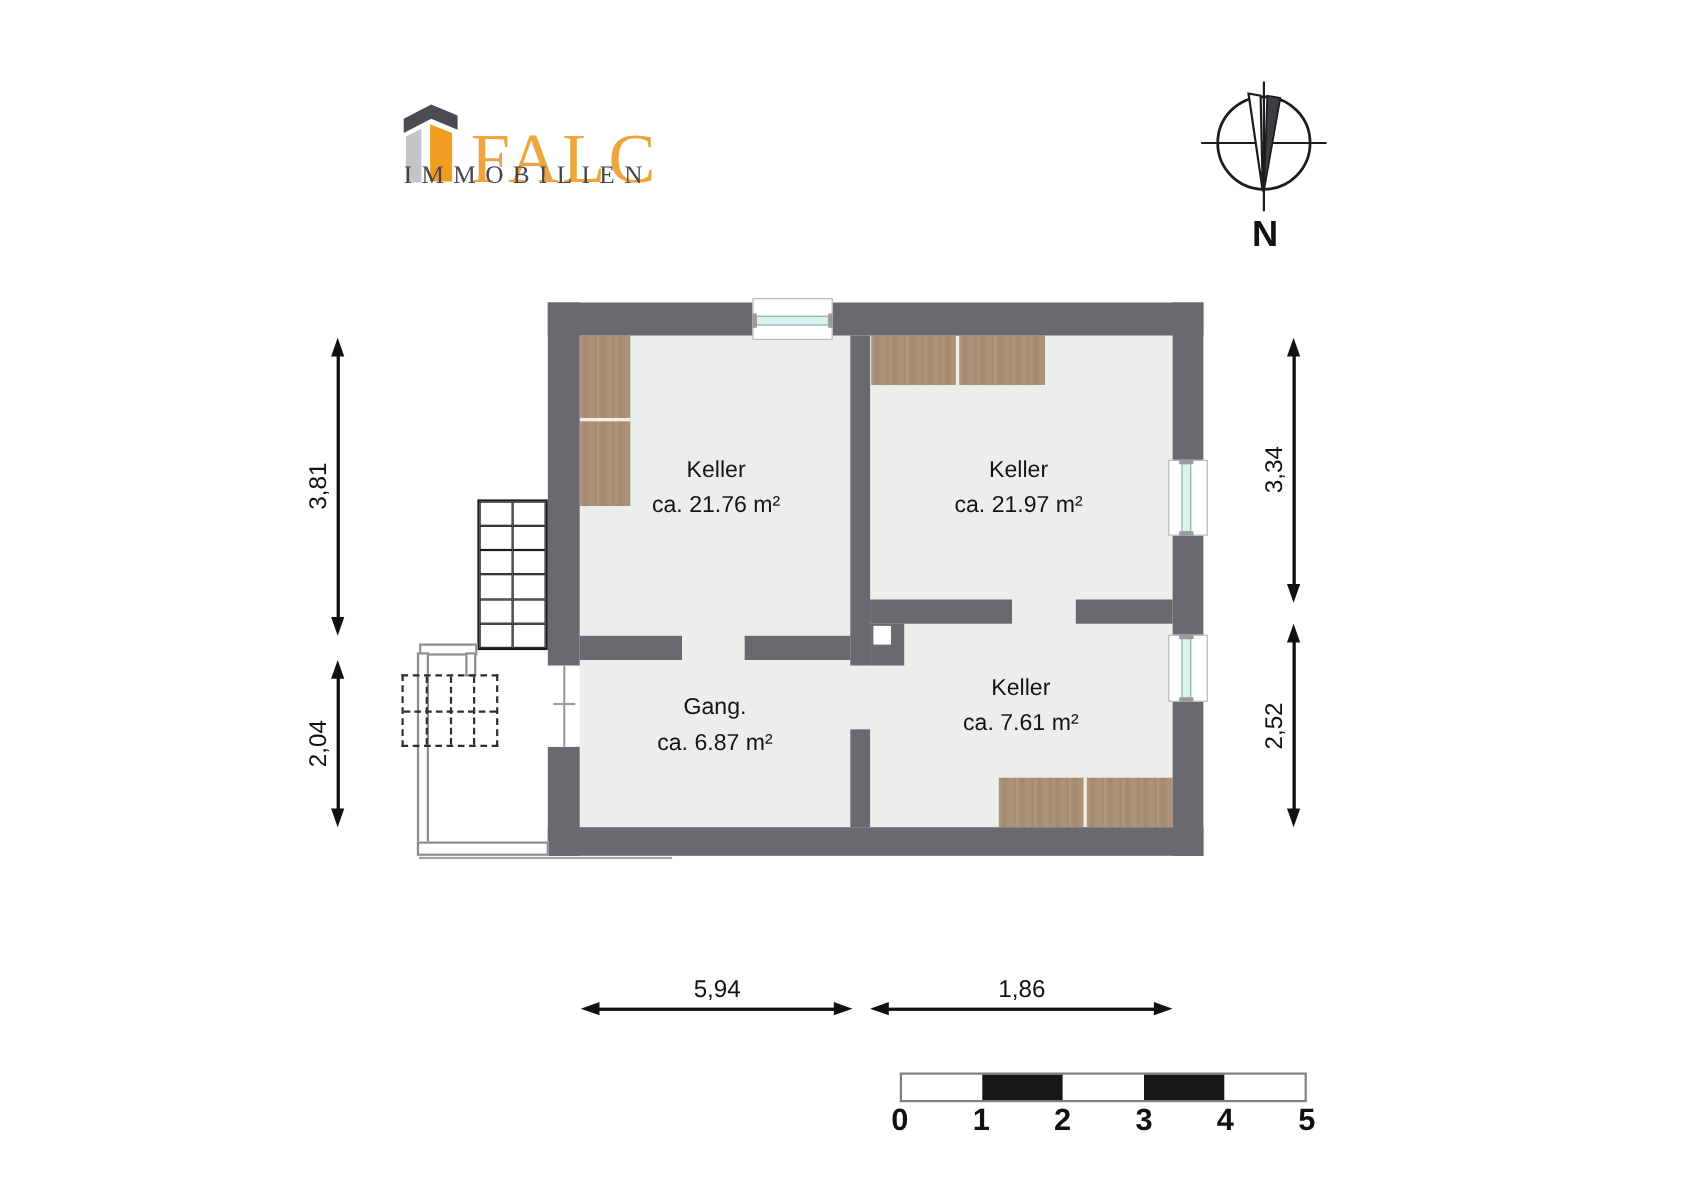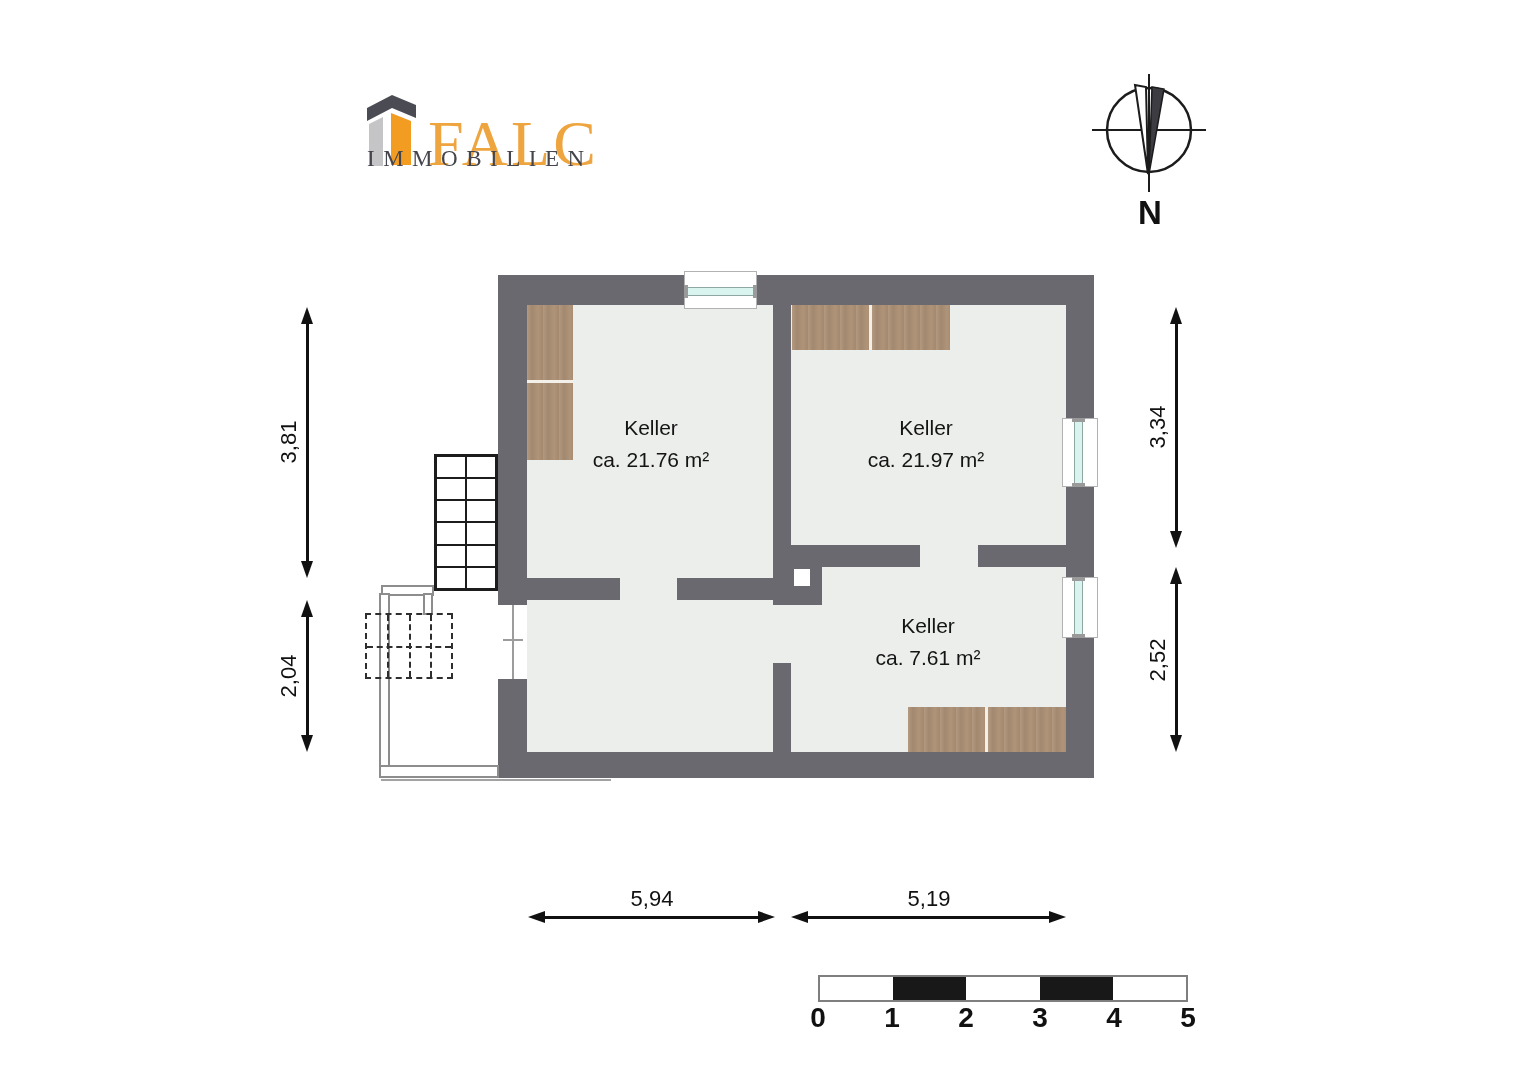--- a/index.html
+++ b/index.html
@@ -162,20 +162,24 @@
   <div class="door-line" style="left:503px; top:639px; width:20px; height:2px;"></div>
 
   <div class="room-label" style="left:651px; top:443px;">
     <div>Keller</div>
     <div>ca. 21.76 m²</div>
   </div>
   <div class="room-label" style="left:926px; top:443px;">
     <div>Keller</div>
     <div>ca. 21.97 m²</div>
   </div>
+  <div class="room-label" style="left:650px; top:659px;">
+    <div>Gang.</div>
+    <div>ca. 6.87 m²</div>
+  </div>
   <div class="room-label" style="left:928px; top:641px;">
     <div>Keller</div>
     <div>ca. 7.61 m²</div>
   </div>
 
   <div class="ah up" style="left:301px; top:307px;"></div>
   <div class="dim-shaft-v" style="left:306px; top:320px; height:245px;"></div>
   <div class="ah down" style="left:301px; top:561px;"></div>
   <div class="dim-label vert" style="left:289px; top:442px;">3,81</div>
 
@@ -195,21 +199,21 @@
   <div class="dim-label vert" style="left:1158px; top:660px;">2,52</div>
 
   <div class="ah left" style="left:528px; top:911px;"></div>
   <div class="dim-shaft-h" style="left:541px; top:916px; width:221px;"></div>
   <div class="ah right" style="left:758px; top:911px;"></div>
   <div class="dim-label" style="left:652px; top:899px;">5,94</div>
 
   <div class="ah left" style="left:791px; top:911px;"></div>
   <div class="dim-shaft-h" style="left:804px; top:916px; width:249px;"></div>
   <div class="ah right" style="left:1049px; top:911px;"></div>
-  <div class="dim-label" style="left:929px; top:899px;">5,19</div>
+  <div class="dim-label" style="left:929px; top:899px;">1,86</div>
 
 
   <div class="scalebar">
     <i></i>
       <i></i>
       <i></i>
       <i></i>
       <i></i>
   </div>
   <span class="scale-num" style="left:818px;">0</span>

